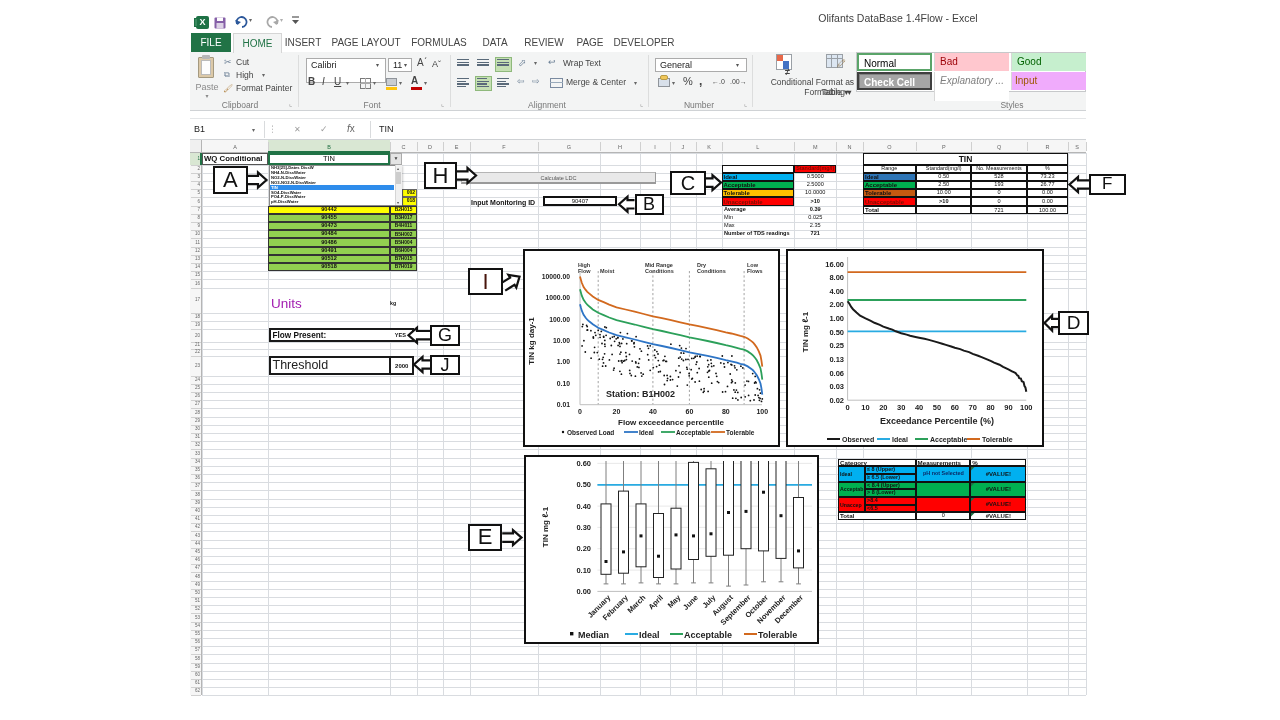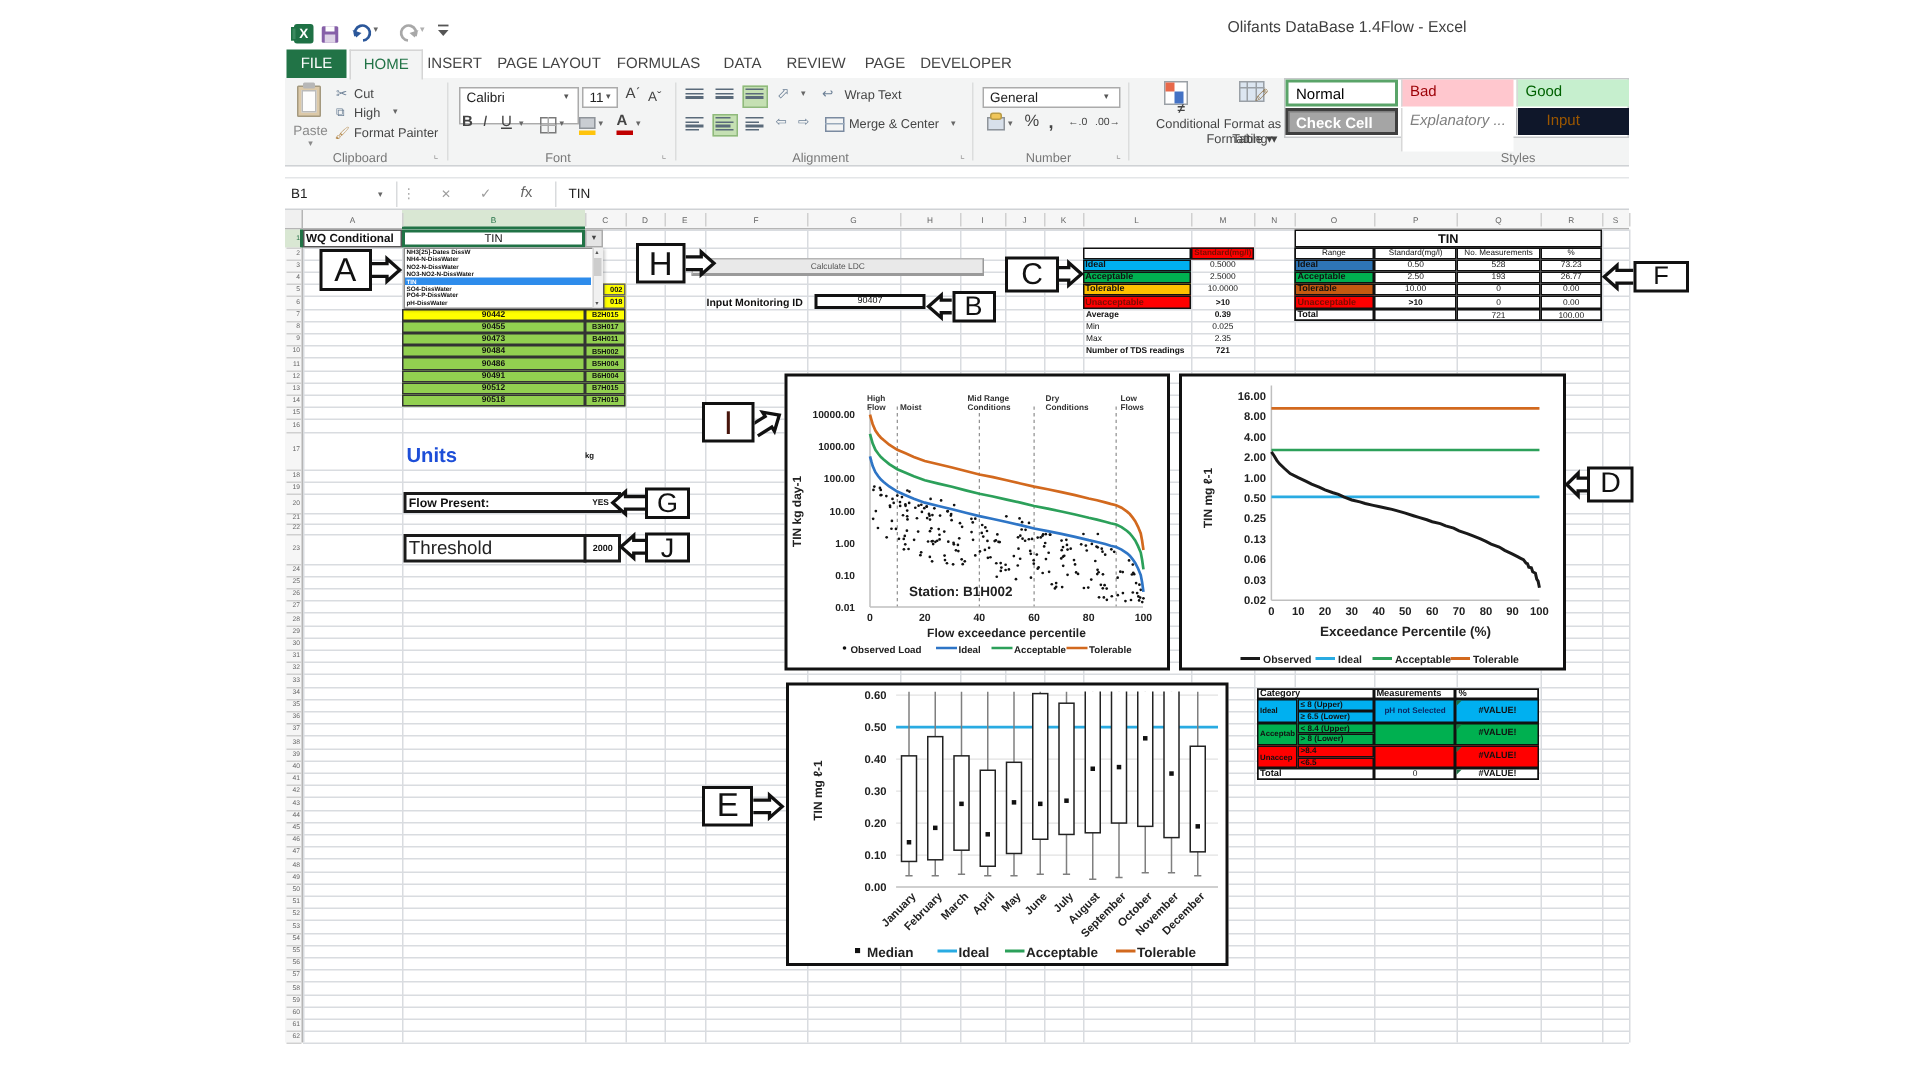--- a/index.html
+++ b/index.html
@@ -137,21 +137,21 @@
 <div style="left:837px;top:54px;width:1px;height:14px;background:#9aa0a6;"></div>
 <div style="position:absolute;left:836.0px;top:58.0px;width:12.0px;height:12.0px;font-size:8px;line-height:12.0px;font-weight:400;color:#8a6a3a;text-align:left;white-space:nowrap;">🖍</div>
 <div style="position:absolute;left:805.0px;top:78.0px;width:60.0px;height:9.0px;font-size:8.5px;line-height:9.0px;font-weight:400;color:#444;text-align:center;white-space:nowrap;">Format as</div>
 <div style="position:absolute;left:805.0px;top:88.0px;width:60.0px;height:9.0px;font-size:8.5px;line-height:9.0px;font-weight:400;color:#444;text-align:center;white-space:nowrap;">Table ▾</div>
 <div style="left:856px;top:52px;width:230px;height:40px;background:#fff;border:1px solid #c6c8ca;"></div>
 <div style="left:857px;top:53px;width:75px;height:18px;background:#fff;color:#000;font-size:10px;font-weight:400;line-height:17px;padding-left:5px;border:2px solid #5aa469;white-space:nowrap;overflow:hidden;">Normal</div>
 <div style="left:934px;top:53px;width:75px;height:18px;background:#ffc7ce;color:#9c0006;font-size:10px;font-weight:400;line-height:17px;padding-left:5px;border-left:1px solid #d8d8d8;white-space:nowrap;overflow:hidden;">Bad</div>
 <div style="left:1011px;top:53px;width:75px;height:18px;background:#c6efce;color:#006100;font-size:10px;font-weight:400;line-height:17px;padding-left:5px;border-left:1px solid #d8d8d8;white-space:nowrap;overflow:hidden;">Good</div>
 <div style="left:857px;top:72px;width:75px;height:18px;background:#a5a5a5;color:#fff;font-size:10px;font-weight:700;line-height:17px;padding-left:5px;border:2px solid #3f3f3f;box-shadow:inset 1px 1px 0 #808080;white-space:nowrap;overflow:hidden;">Check Cell</div>
 <div style="left:934px;top:72px;width:75px;height:29px;background:#fff;color:#7f7f7f;font-size:10px;font-weight:400;line-height:17px;padding-left:5px;border-left:1px solid #d8d8d8;font-style:italic;white-space:nowrap;overflow:hidden;">Explanatory ...</div>
-<div style="left:1011px;top:72px;width:75px;height:18px;background:#0f172a;color:#9c5700;font-size:10px;font-weight:400;line-height:17px;padding-left:19px;border-left:1px solid #d8d8d8;white-space:nowrap;overflow:hidden;">Input</div>
+<div style="left:1011px;top:72px;width:75px;height:18px;background:#f0abfc;color:#9c5700;font-size:10px;font-weight:400;line-height:17px;padding-left:3px;border-left:1px solid #d8d8d8;white-space:nowrap;overflow:hidden;">Input</div>
 <div style="left:190px;top:118px;width:896px;height:22px;background:#fff;border-bottom:1px solid #cfd2d5;border-top:1px solid #e4e6e8;"></div>
 <div style="position:absolute;left:194.0px;top:123.0px;width:30.0px;height:13.0px;font-size:9px;line-height:13.0px;font-weight:400;color:#222;text-align:left;white-space:nowrap;">B1</div>
 <div style="position:absolute;left:252.0px;top:126.0px;width:8.0px;height:8.0px;font-size:6px;line-height:8.0px;font-weight:400;color:#666;text-align:left;white-space:nowrap;">▾</div>
 <div style="left:264px;top:121px;width:1px;height:17px;background:#d9dbdd;"></div>
 <div style="position:absolute;left:268.0px;top:122.0px;width:10.0px;height:14.0px;font-size:9px;line-height:14.0px;font-weight:400;color:#aaa;text-align:left;white-space:nowrap;">⋮</div>
 <div style="position:absolute;left:294.0px;top:123.0px;width:12.0px;height:13.0px;font-size:8px;line-height:13.0px;font-weight:400;color:#9d9d9d;text-align:left;white-space:nowrap;">✕</div>
 <div style="position:absolute;left:320.0px;top:123.0px;width:12.0px;height:13.0px;font-size:9px;line-height:13.0px;font-weight:400;color:#9d9d9d;text-align:left;white-space:nowrap;">✓</div>
 <div style="position:absolute;left:347.0px;top:122.0px;width:14.0px;height:14.0px;font-size:10px;line-height:14.0px;font-weight:400;color:#666;text-align:left;white-space:nowrap;"><i>f</i>x</div>
 <div style="left:370px;top:121px;width:1px;height:17px;background:#d9dbdd;"></div>
 <div style="position:absolute;left:379.0px;top:123.0px;width:60.0px;height:13.0px;font-size:9px;line-height:13.0px;font-weight:400;color:#222;text-align:left;white-space:nowrap;">TIN</div>
@@ -440,21 +440,21 @@
 <div style="left:390px;top:246.6px;width:27px;height:8.2px;background:#92d050;border:0.8px solid #333;"></div>
 <div style="position:absolute;left:390.0px;top:248.0px;width:45.0px;height:10.0px;font-size:8px;line-height:10.0px;font-weight:700;color:#111;text-align:center;transform:scale(0.600);transform-origin:0 0;white-space:nowrap;">B6H004</div>
 <div style="left:268px;top:254.8px;width:122px;height:8.2px;background:#92d050;border:0.8px solid #333;"></div>
 <div style="position:absolute;left:268.0px;top:256.0px;width:174.3px;height:8.6px;font-size:8px;line-height:8.6px;font-weight:700;color:#111;text-align:center;transform:scale(0.700);transform-origin:0 0;white-space:nowrap;">90512</div>
 <div style="left:390px;top:254.8px;width:27px;height:8.2px;background:#92d050;border:0.8px solid #333;"></div>
 <div style="position:absolute;left:390.0px;top:256.2px;width:45.0px;height:10.0px;font-size:8px;line-height:10.0px;font-weight:700;color:#111;text-align:center;transform:scale(0.600);transform-origin:0 0;white-space:nowrap;">B7H015</div>
 <div style="left:268px;top:263.0px;width:122px;height:8.2px;background:#92d050;border:0.8px solid #333;"></div>
 <div style="position:absolute;left:268.0px;top:264.2px;width:174.3px;height:8.6px;font-size:8px;line-height:8.6px;font-weight:700;color:#111;text-align:center;transform:scale(0.700);transform-origin:0 0;white-space:nowrap;">90518</div>
 <div style="left:390px;top:263.0px;width:27px;height:8.2px;background:#92d050;border:0.8px solid #333;"></div>
 <div style="position:absolute;left:390.0px;top:264.4px;width:45.0px;height:10.0px;font-size:8px;line-height:10.0px;font-weight:700;color:#111;text-align:center;transform:scale(0.600);transform-origin:0 0;white-space:nowrap;">B7H019</div>
-<div style="position:absolute;left:271.0px;top:296.0px;width:60.0px;height:16.0px;font-size:13.5px;line-height:16.0px;font-weight:700;color:#1d4ed8;text-align:left;white-space:nowrap;">Units</div>
+<div style="position:absolute;left:271.0px;top:296.0px;width:60.0px;height:16.0px;font-size:13.5px;line-height:16.0px;font-weight:400;color:#a21caf;text-align:left;white-space:nowrap;">Units</div>
 <div style="position:absolute;left:390.0px;top:300.0px;width:21.5px;height:12.3px;font-size:8px;line-height:12.3px;font-weight:700;color:#111;text-align:left;transform:scale(0.650);transform-origin:0 0;white-space:nowrap;">kg</div>
 <div style="left:268.5px;top:327.8px;width:145.8px;height:13.8px;border:2px solid #1a1a1a;background:#fff;"></div>
 <div style="position:absolute;left:272.5px;top:330.5px;width:90.0px;height:9.0px;font-size:8.2px;line-height:9.0px;font-weight:700;color:#111;text-align:left;white-space:nowrap;">Flow Present:</div>
 <div style="position:absolute;left:370.0px;top:331.5px;width:51.4px;height:10.0px;font-size:8px;line-height:10.0px;font-weight:700;color:#111;text-align:right;transform:scale(0.700);transform-origin:0 0;white-space:nowrap;">YES</div>
 <div style="left:268.5px;top:355.7px;width:145.8px;height:19.1px;border:2px solid #1a1a1a;background:#fff;"></div>
 <div style="left:388.8px;top:355.7px;width:2px;height:19.1px;background:#1a1a1a;"></div>
 <div style="position:absolute;left:272.5px;top:358.0px;width:100.0px;height:15.0px;font-size:12.5px;line-height:15.0px;font-weight:400;color:#222;text-align:left;white-space:nowrap;">Threshold</div>
 <div style="position:absolute;left:390.8px;top:361.5px;width:22.0px;height:8.0px;font-size:6px;line-height:8.0px;font-weight:700;color:#111;text-align:center;white-space:nowrap;">2000</div>
 <div style="left:461px;top:171.5px;width:195px;height:12.5px;background:#e9e9e9;border:1px solid #b5b5b5;border-bottom:2.5px solid #9a9a9a;border-right:1.5px solid #9a9a9a;"></div>
 <div style="position:absolute;left:461.0px;top:174.0px;width:278.6px;height:11.4px;font-size:8px;line-height:11.4px;font-weight:400;color:#555;text-align:center;transform:scale(0.700);transform-origin:0 0;white-space:nowrap;">Calculate LDC</div>

